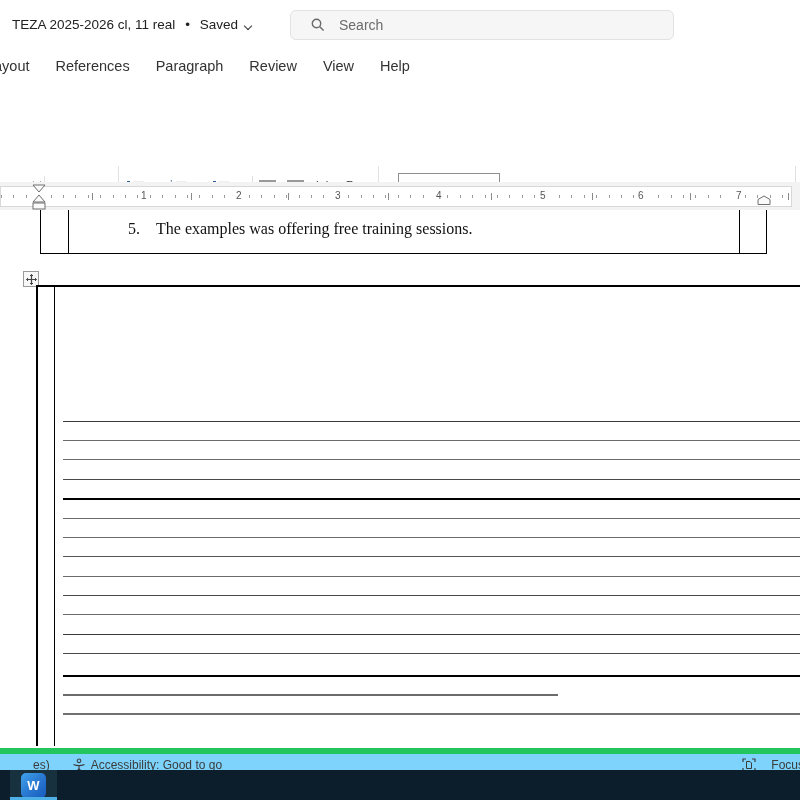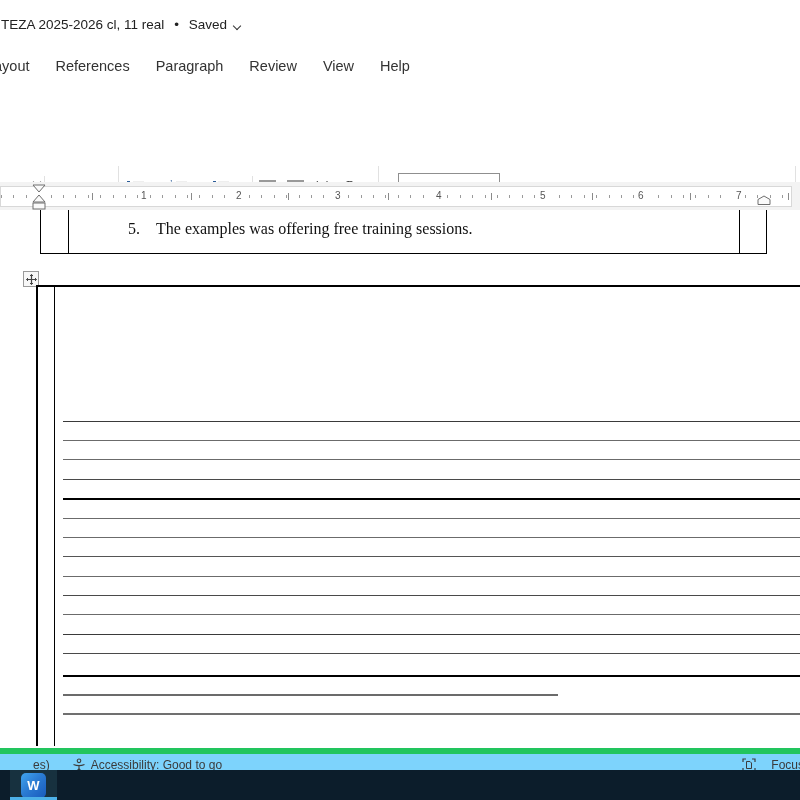--- a/index.html
+++ b/index.html
@@ -1,20 +1,20 @@
 <!DOCTYPE html>
 <html><head>
 <meta charset="utf-8">
 <style>
   html,body{margin:0;padding:0;}
   body{width:800px;height:800px;overflow:hidden;position:relative;background:#fff;
        font-family:"Liberation Sans", sans-serif; color:#333;}
   .abs{position:absolute;}
   
-  .titlebar{top:0;left:1px;width:702px;height:50px;background:#fff;}
+  .titlebar{top:0;left:12px;width:702px;height:50px;background:#fff;}
   .doc-title{top:17px;left:0px;font-size:13.5px;color:#222;white-space:nowrap;}
   .searchbox{top:10px;left:278px;width:384px;height:30px;background:#f6f6f6;
              border:1px solid #e2e2e2;border-radius:6px;display:flex;align-items:center;
              padding-left:20px;box-sizing:border-box;color:#6b6b6b;font-size:14px;gap:14px;}
   
   .menubar{top:52px;left:0;width:800px;height:28px;display:flex;align-items:center;gap:26px;
            font-size:14.5px;color:#333;padding-left:0;}
   .menu-item{white-space:nowrap;cursor:default;}
   
   .ribbon{top:80px;left:0;width:800px;height:102px;background:#fff;border-bottom:1px solid #dcdcdc;}
@@ -59,20 +59,27 @@
 </style>
 </head>
 <body>
 
 <div class="abs titlebar">
   <div class="abs doc-title">
     <span>TEZA 2025-2026 cl, 11 real</span>
     <span style="margin:0 6px;">•</span>
     <span>Saved</span>
     <span class="chv" style="border-color:#333;"></span>
+  </div>
+  <div class="abs searchbox">
+    <svg width="14" height="14" viewBox="0 0 14 14">
+      <circle cx="5.5" cy="5.5" r="4.2" fill="none" stroke="#6a6a6a" stroke-width="1.4"></circle>
+      <line x1="8.8" y1="8.8" x2="12.6" y2="12.6" stroke="#6a6a6a" stroke-width="1.4"></line>
+    </svg>
+    <span>Search</span>
   </div>
 </div>
 
 <div class="abs menubar" id="menu-row">
     <div class="menu-item" style="margin-left: -6px;">ayout</div>
     <div class="menu-item">References</div>
     <div class="menu-item">Paragraph</div>
     <div class="menu-item">Review</div>
     <div class="menu-item">View</div>
     <div class="menu-item">Help</div>

